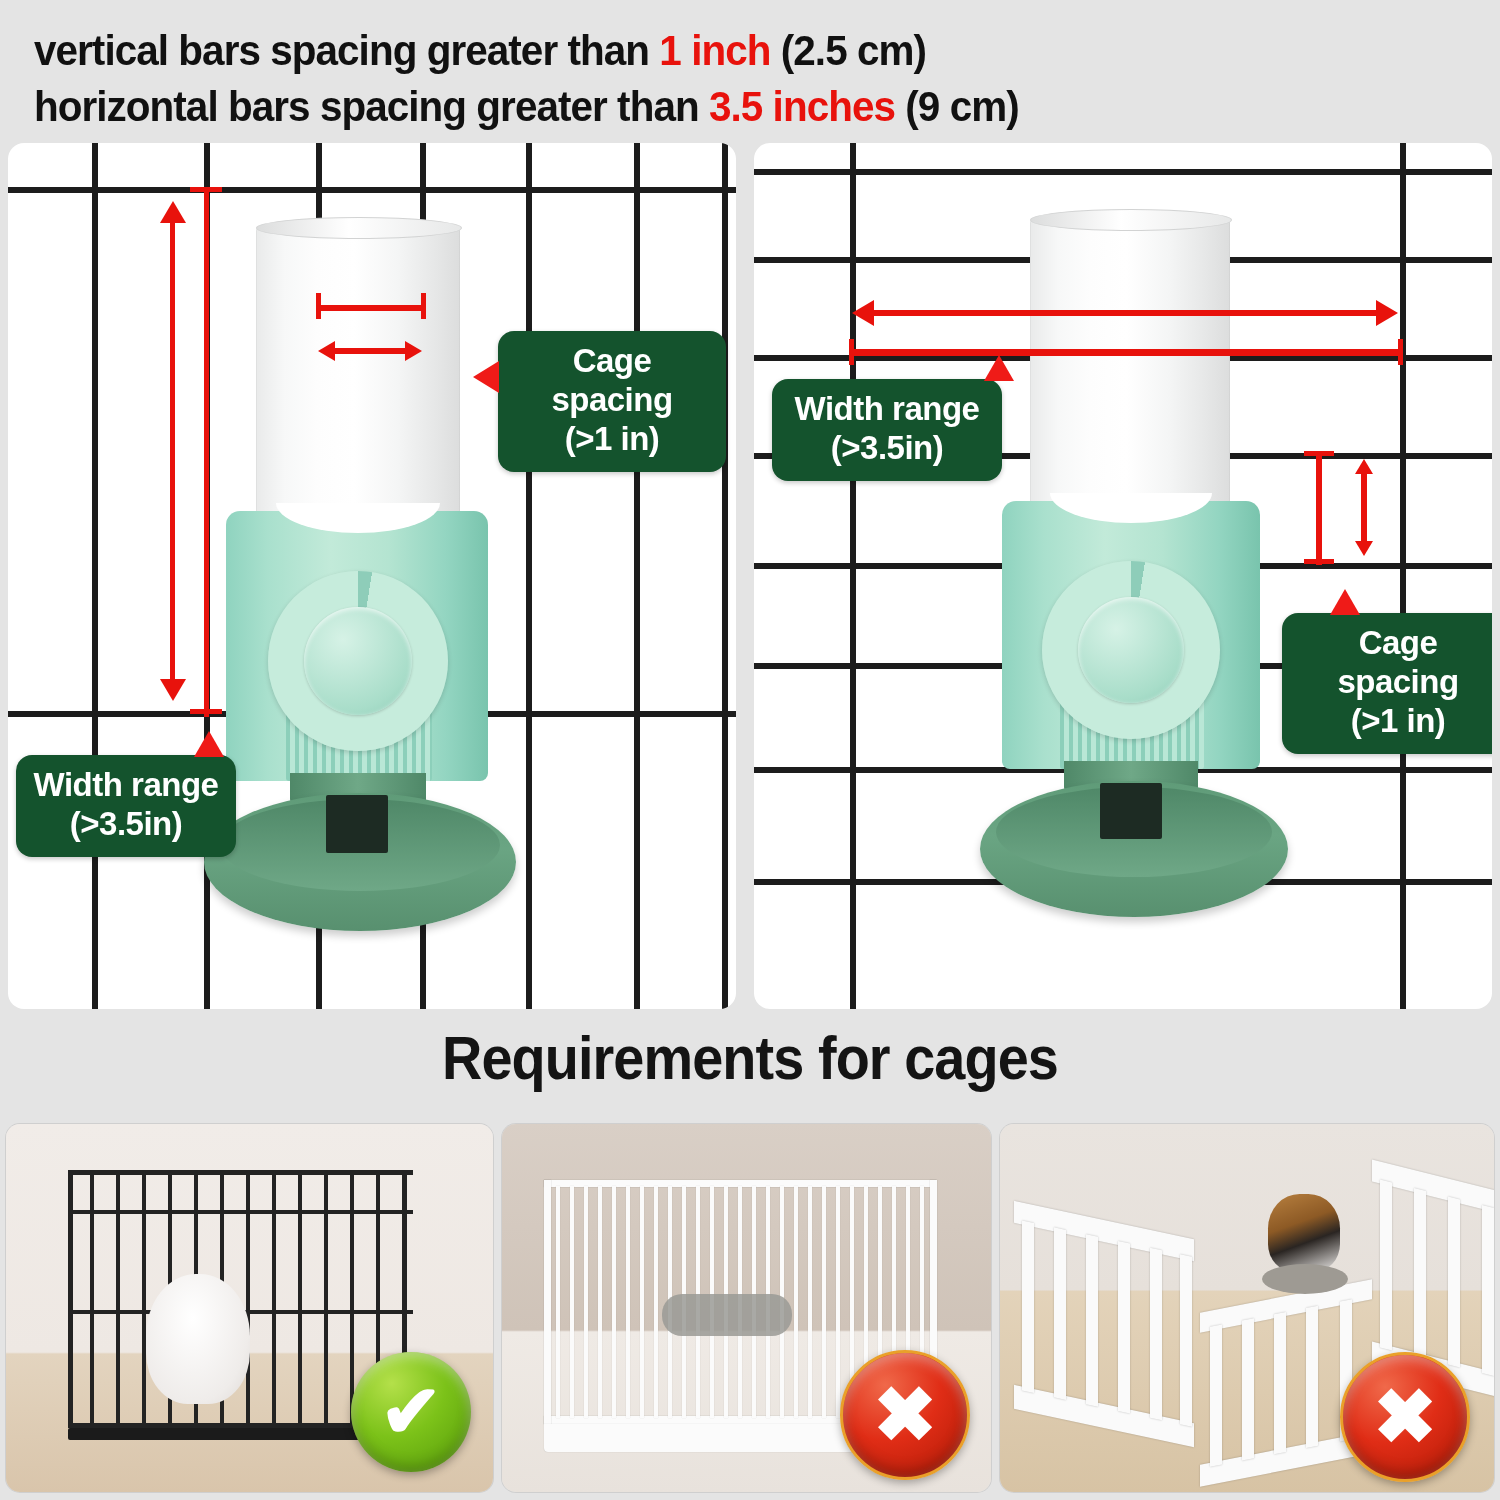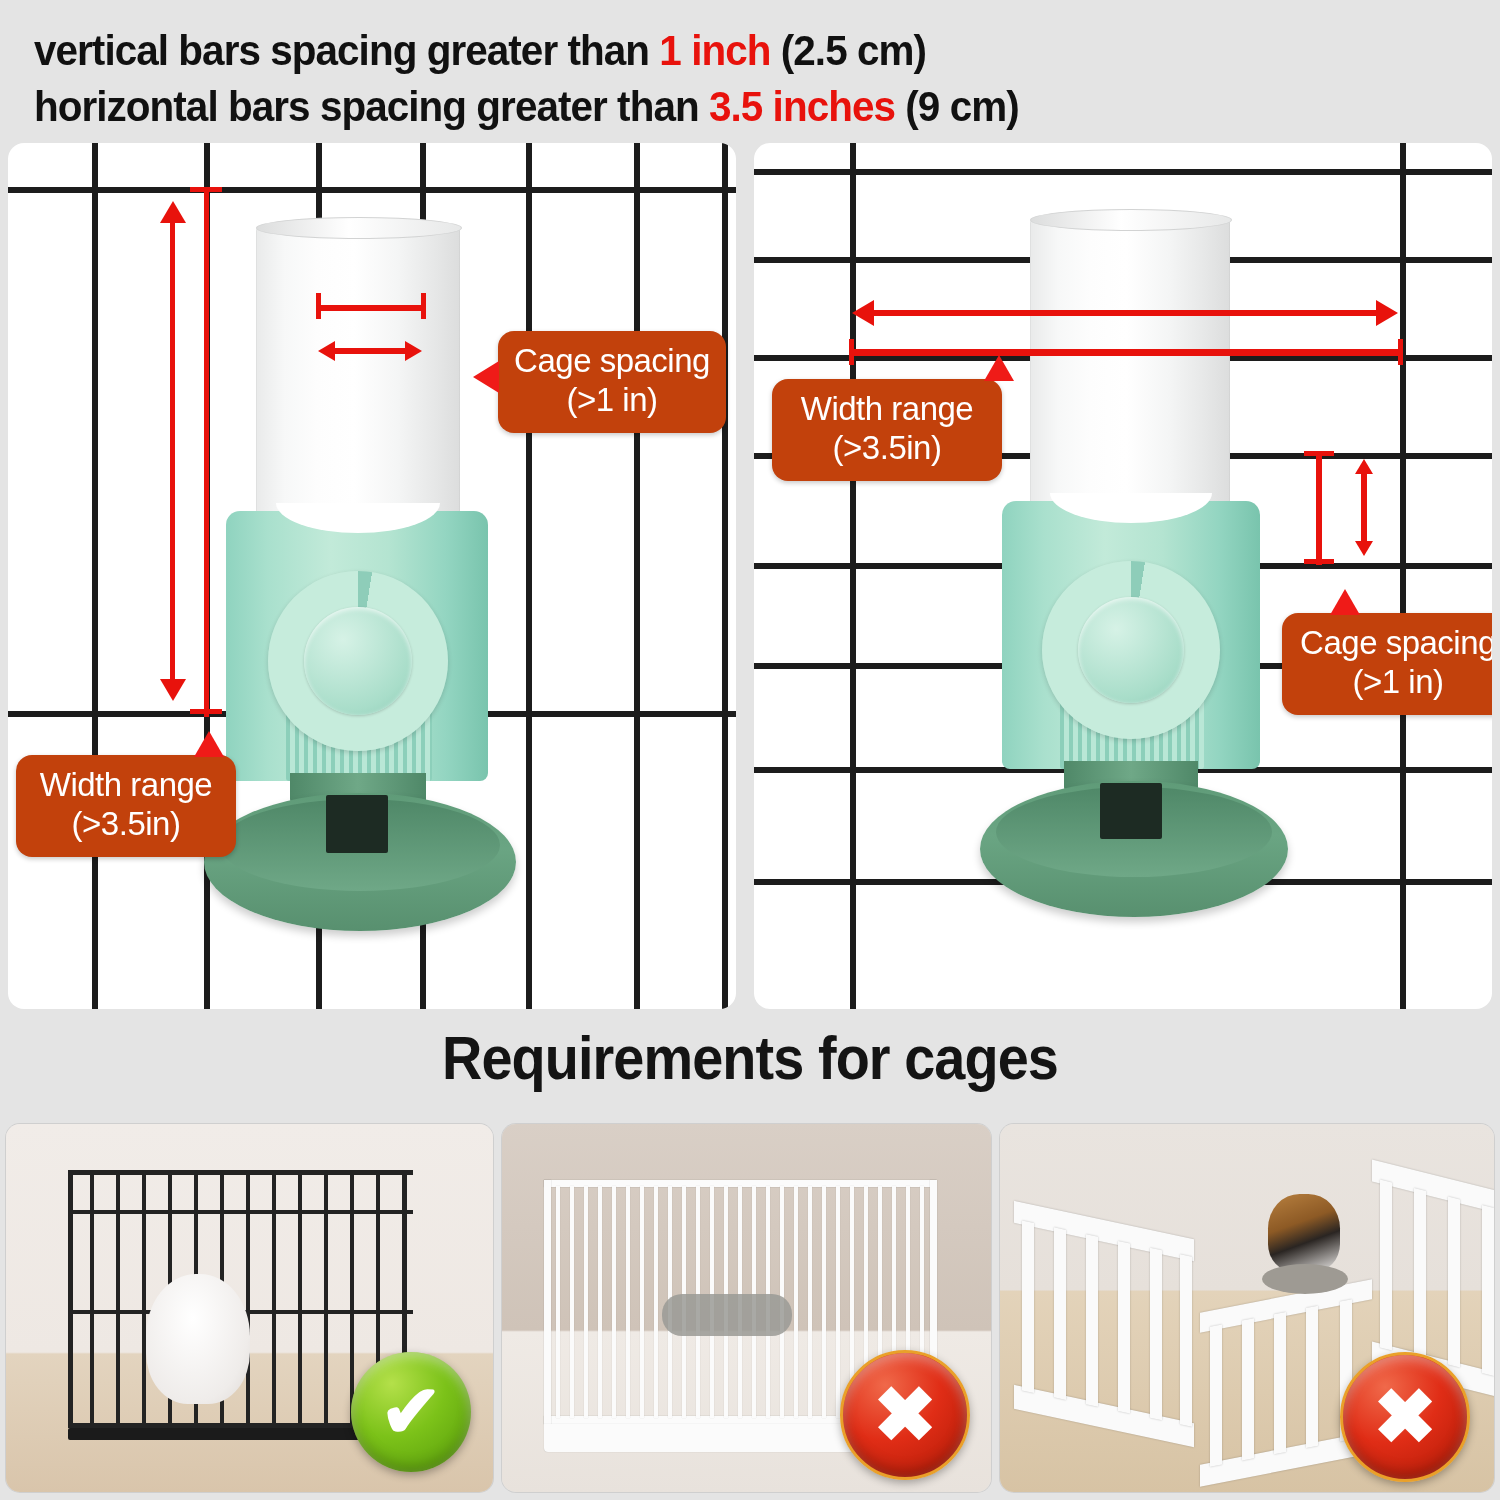--- a/index.html
+++ b/index.html
@@ -100,23 +100,23 @@
   .arrow-down{border-left:13px solid transparent;border-right:13px solid transparent;border-top:22px solid #e8120c;}
   .arrow-left{border-top:13px solid transparent;border-bottom:13px solid transparent;border-right:22px solid #e8120c;}
   .arrow-right{border-top:13px solid transparent;border-bottom:13px solid transparent;border-left:22px solid #e8120c;}
   .arrow-up-s{border-left:9px solid transparent;border-right:9px solid transparent;border-bottom:15px solid #e8120c;position:absolute;width:0;height:0;}
   .arrow-down-s{border-left:9px solid transparent;border-right:9px solid transparent;border-top:15px solid #e8120c;position:absolute;width:0;height:0;}
   .arrow-left-s{border-top:10px solid transparent;border-bottom:10px solid transparent;border-right:17px solid #e8120c;position:absolute;width:0;height:0;}
   .arrow-right-s{border-top:10px solid transparent;border-bottom:10px solid transparent;border-left:17px solid #e8120c;position:absolute;width:0;height:0;}
 
   
   .callout{
-    position:absolute;background:#c2410c;border-radius:16px;
+    position:absolute;background:#14532d;border-radius:16px;
     color:#fff;text-align:center;
-    font-weight:normal;line-height:1.18;
+    font-weight:bold;line-height:1.18;
     padding:11px 16px 13px 16px;
     box-shadow:0 2px 5px rgba(0,0,0,0.22);
     z-index:6;
   }
   .callout .l1{display:block;font-size:33px;letter-spacing:-0.5px;}
   .callout .l2{display:block;font-size:33px;letter-spacing:-0.5px;}
   .tail{position:absolute;width:0;height:0;}
   .tail-left{border-top:16px solid transparent;border-bottom:16px solid transparent;border-right:26px solid #ef1b18;left:-25px;top:30px;}
   .tail-up{border-left:15px solid transparent;border-right:15px solid transparent;border-bottom:26px solid #ef1b18;top:-24px;}
 

